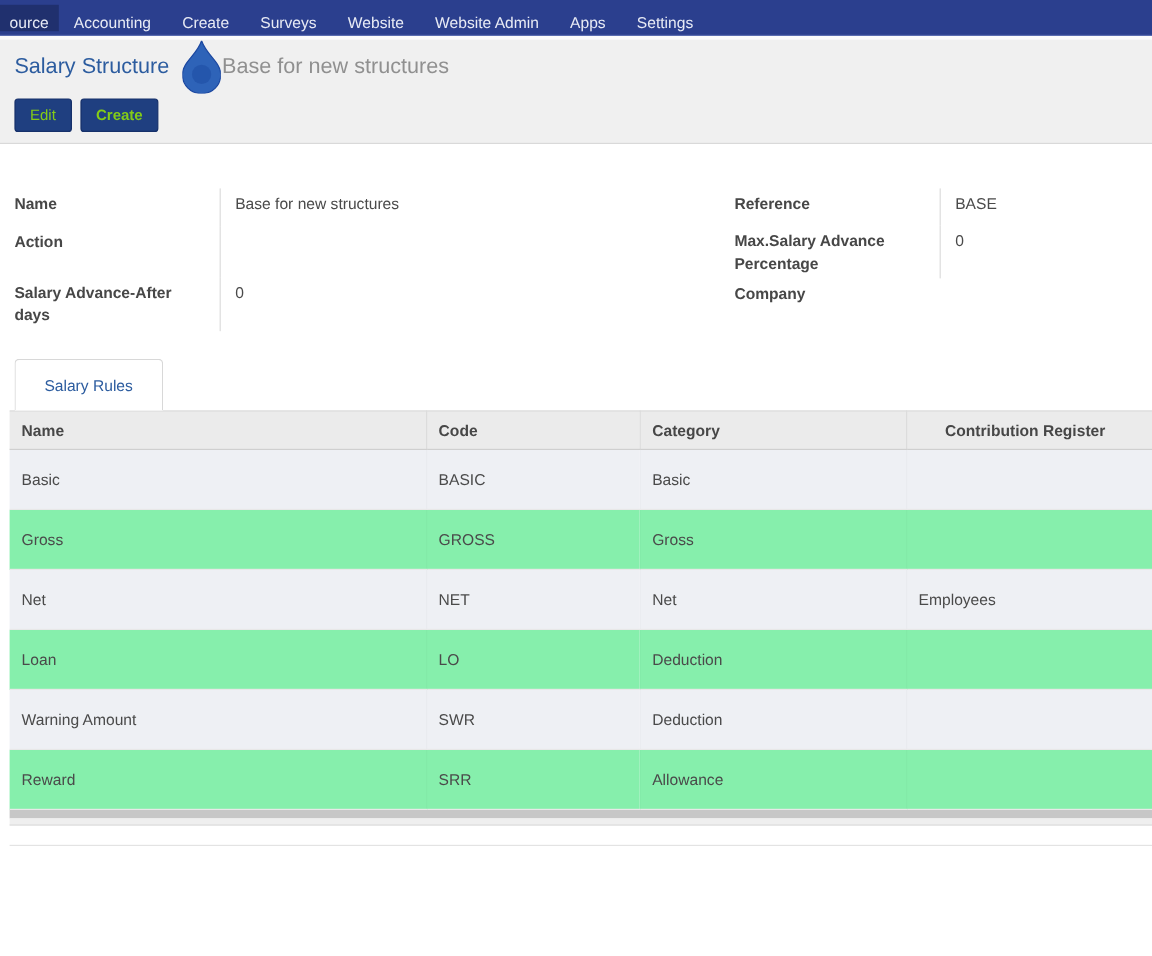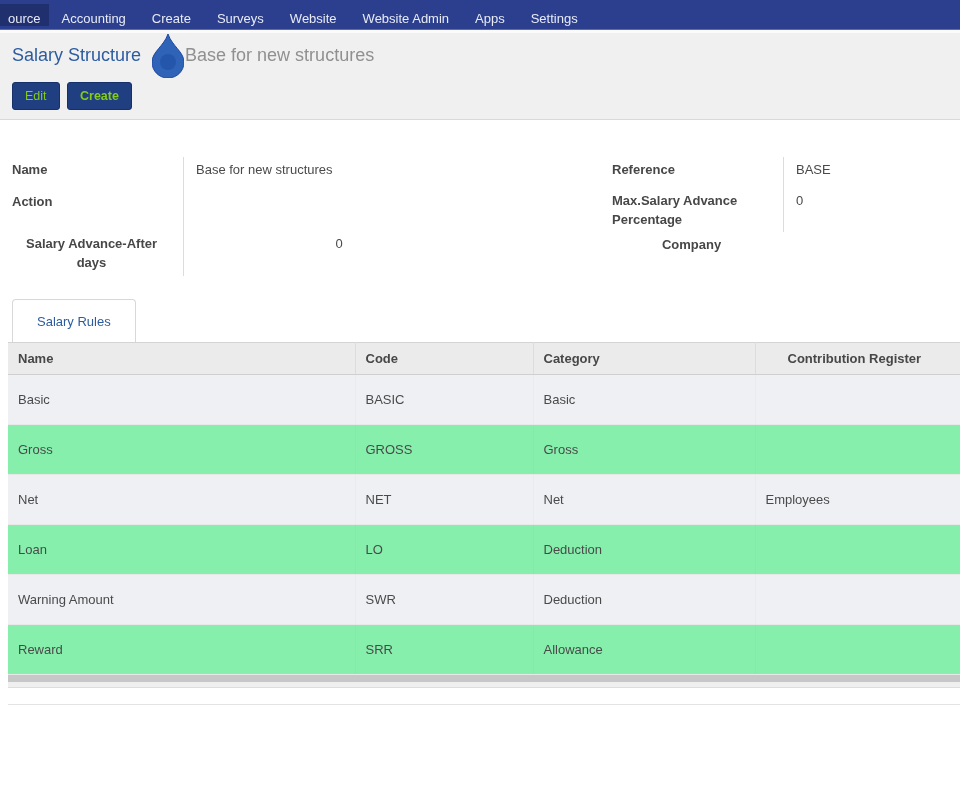--- a/index.html
+++ b/index.html
@@ -43,21 +43,21 @@
            display:inline-block; }
 
   
   .sheet { padding:37px 0 0 12px; }
   .form-grid { display:grid; grid-template-columns:470px 348px; column-gap:130px; }
   .fgroup { display:grid; grid-template-columns:171px 1fr; }
   .flabel { font-weight:bold; font-size:13px; color:#474747; padding:3px 12px 3px 0;
             line-height:19px; }
   .fvalue { border-left:1px solid #dcdcdc; padding:3px 0 3px 12px; font-size:13px;
             line-height:19px; color:#4a4a4a; }
-  .row-h1 { min-height:31px; } .row-h2 { min-height:42px; } .row-h3 { min-height:44px;text-align:center; }
+  .row-h1 { min-height:31px; } .row-h2 { min-height:42px; } .row-h3 { min-height:44px; }
   .link { color:#2a78c5; cursor:pointer; }
 
   
   .tabs { margin:23px 0 0 8px; display:flex; }
   .tab { background:#ffffff; border:1px solid #d8d8d8; border-bottom:none;
          border-radius:4px 4px 0 0; color:#2c5c9f; font-size:13px;
          padding:14px 24px 13px 24px; margin-left:4px; cursor:pointer; }
 
   
   .list-wrap { margin-left:8px; }

